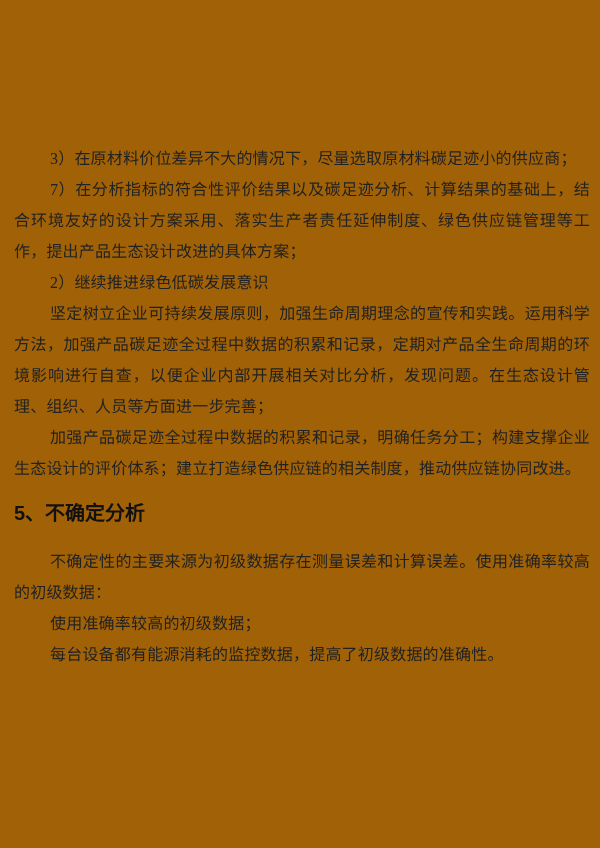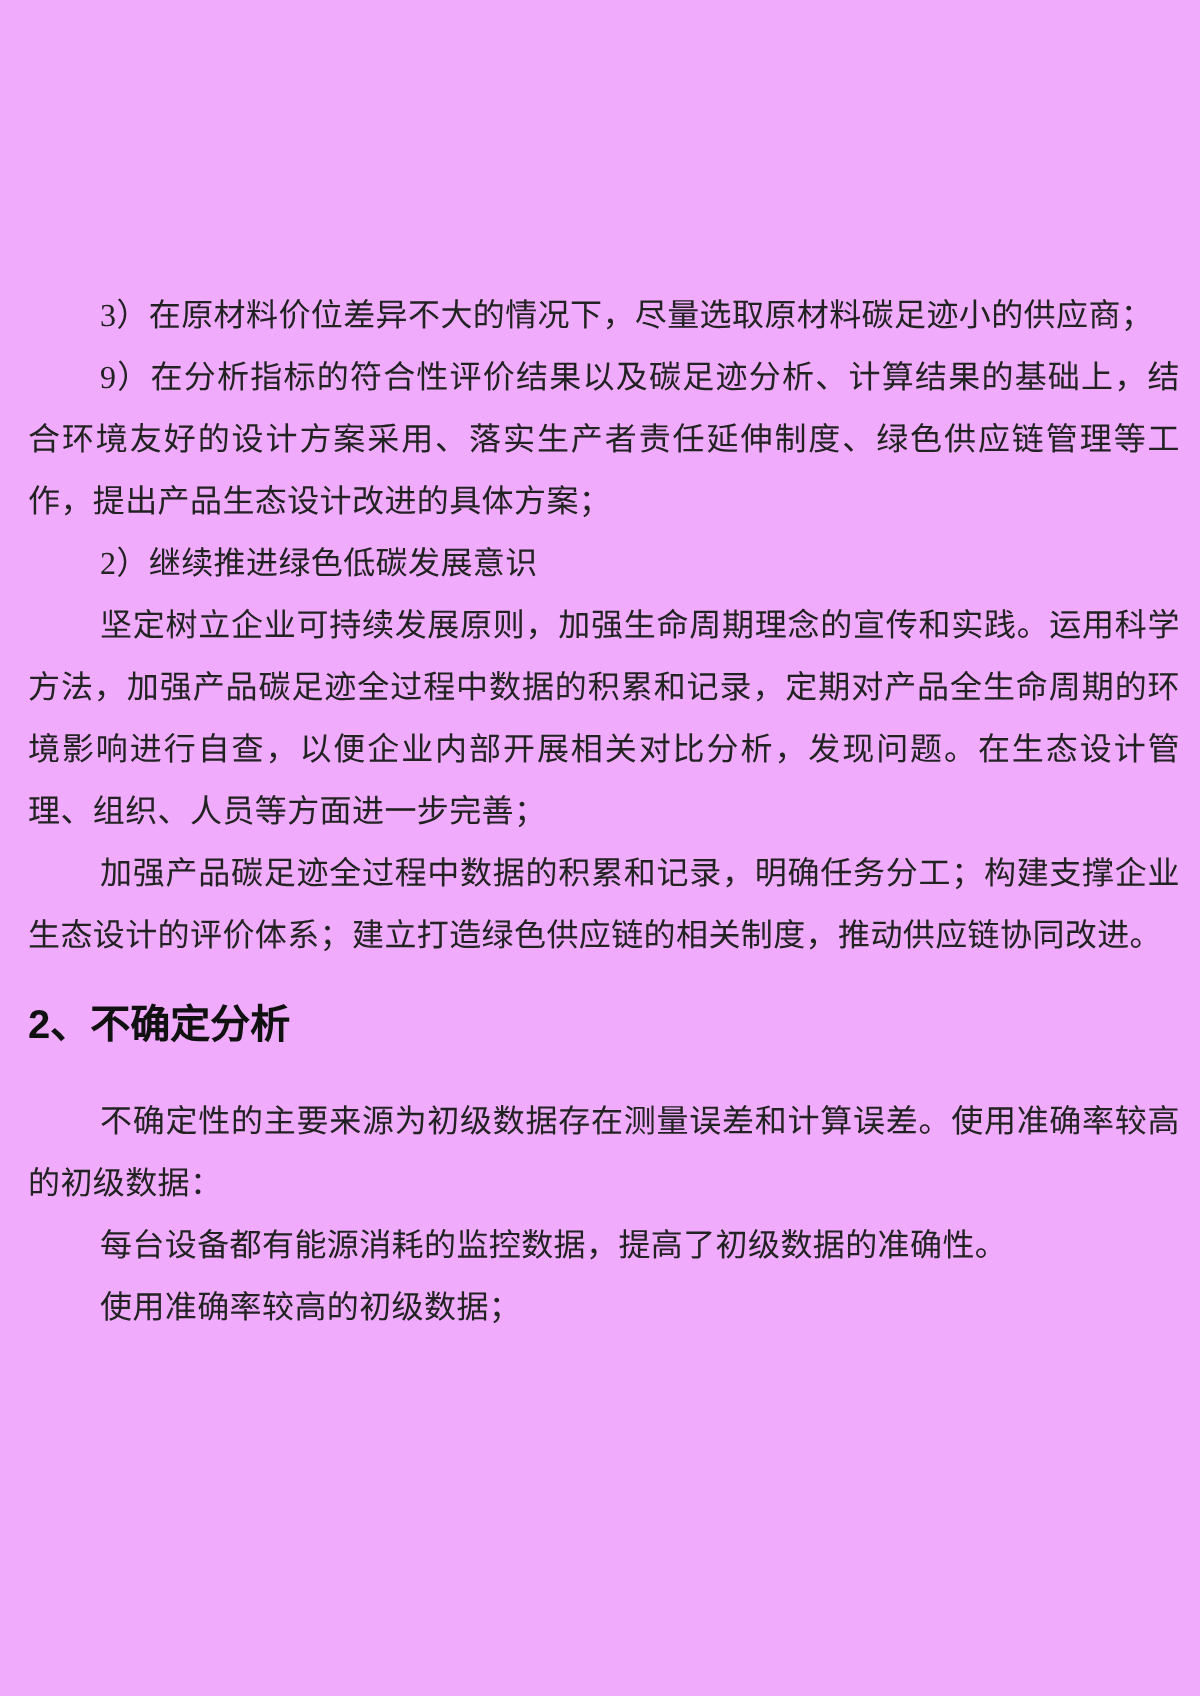--- a/index.html
+++ b/index.html
@@ -10,21 +10,21 @@
   body {
     width: 600px;
     height: 848px;
     overflow: hidden;
   }
   .page {
     box-sizing: border-box;
     width: 600px;
     height: 848px;
     padding: 143px 10px 0 14px;
-    background: #f0abfc;
+    background: #a16207;
     font-family: "Liberation Serif", "DejaVu Serif", serif;
     font-size: 16px;
     line-height: 31px;
     color: #222222;
   }
   .para {
     margin: 0;
     text-align: justify;
     text-indent: 36px;
     letter-spacing: 0.2px;
@@ -38,23 +38,23 @@
     margin: 16px 0 20px 0;
     text-indent: 0;
     text-align: left;
   }
 </style>
 </head>
 <body>
 
 <div class="page">
   <p class="para">3）在原材料价位差异不大的情况下，尽量选取原材料碳足迹小的供应商；</p>
-  <p class="para">9）在分析指标的符合性评价结果以及碳足迹分析、计算结果的基础上，结合环境友好的设计方案采用、落实生产者责任延伸制度、绿色供应链管理等工作，提出产品生态设计改进的具体方案；</p>
+  <p class="para">7）在分析指标的符合性评价结果以及碳足迹分析、计算结果的基础上，结合环境友好的设计方案采用、落实生产者责任延伸制度、绿色供应链管理等工作，提出产品生态设计改进的具体方案；</p>
   <p class="para">2）继续推进绿色低碳发展意识</p>
   <p class="para">坚定树立企业可持续发展原则，加强生命周期理念的宣传和实践。运用科学方法，加强产品碳足迹全过程中数据的积累和记录，定期对产品全生命周期的环境影响进行自查，以便企业内部开展相关对比分析，发现问题。在生态设计管理、组织、人员等方面进一步完善；</p>
   <p class="para">加强产品碳足迹全过程中数据的积累和记录，明确任务分工；构建支撑企业生态设计的评价体系；建立打造绿色供应链的相关制度，推动供应链协同改进。</p>
 
-  <h2 class="section-heading">2、不确定分析</h2>
+  <h2 class="section-heading">5、不确定分析</h2>
 
   <p class="para">不确定性的主要来源为初级数据存在测量误差和计算误差。使用准确率较高的初级数据：</p>
+  <p class="para">使用准确率较高的初级数据；</p>
   <p class="para">每台设备都有能源消耗的监控数据，提高了初级数据的准确性。</p>
-  <p class="para">使用准确率较高的初级数据；</p>
 </div>
 
 </body></html>

